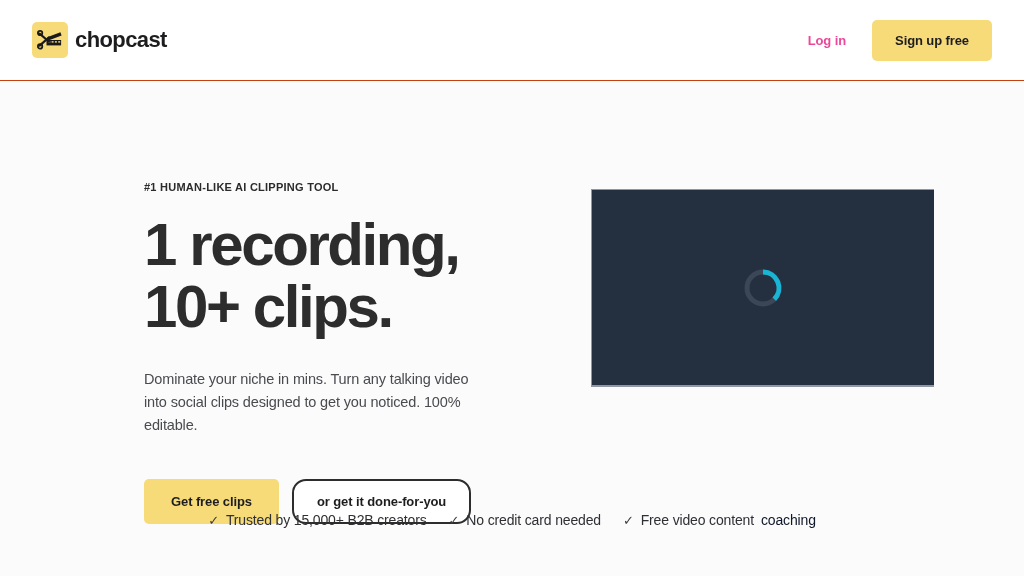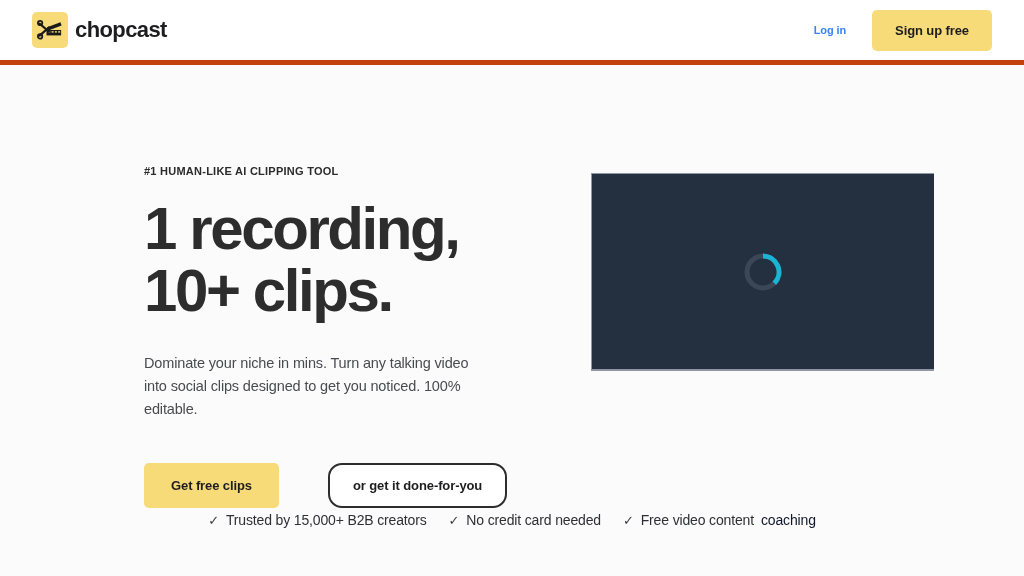--- a/index.html
+++ b/index.html
@@ -14,23 +14,23 @@
   body {
     font-family: "Liberation Sans", sans-serif;
     background: #fbfbfc;
     color: #2b2b2b;
     -webkit-font-smoothing: antialiased;
   }
 
   
   .header {
     position: relative;
-    height: 65px;
+    height: 81px;
     background: #ffffff;
-    border-bottom: 5px solid #c2410c;
+    border-bottom: 1px solid #c2410c;
     display: flex;
     align-items: center;
     padding: 0 32px;
   }
 
   .brand {
     display: flex;
     align-items: center;
     gap: 7px;
     cursor: pointer;
@@ -77,23 +77,23 @@
   }
 
   .header-right {
     margin-left: auto;
     display: flex;
     align-items: center;
     gap: 26px;
   }
 
   .login-link {
-    font-size: 11px;
-    font-weight: 700;
-    color: #3b82f6;
+    font-size: 13px;
+    font-weight: 700;
+    color: #ec4899;
     cursor: pointer;
     letter-spacing: -0.1px;
   }
 
   .signup-btn {
     background: #f7db79;
     border: none;
     border-radius: 5px;
     font-family: inherit;
     font-size: 13px;
@@ -138,21 +138,21 @@
     line-height: 1.6;
     color: #4a4b4f;
     max-width: 345px;
     margin-bottom: 42px;
     letter-spacing: -0.15px;
   }
 
   .cta-row {
     display: flex;
     align-items: center;
-    gap: 49px;
+    gap: 13px;
   }
 
   .cta-primary {
     background: #f7db79;
     border: none;
     border-radius: 5px;
     font-family: inherit;
     font-size: 13px;
     font-weight: 700;
     color: #1d1d1f;

